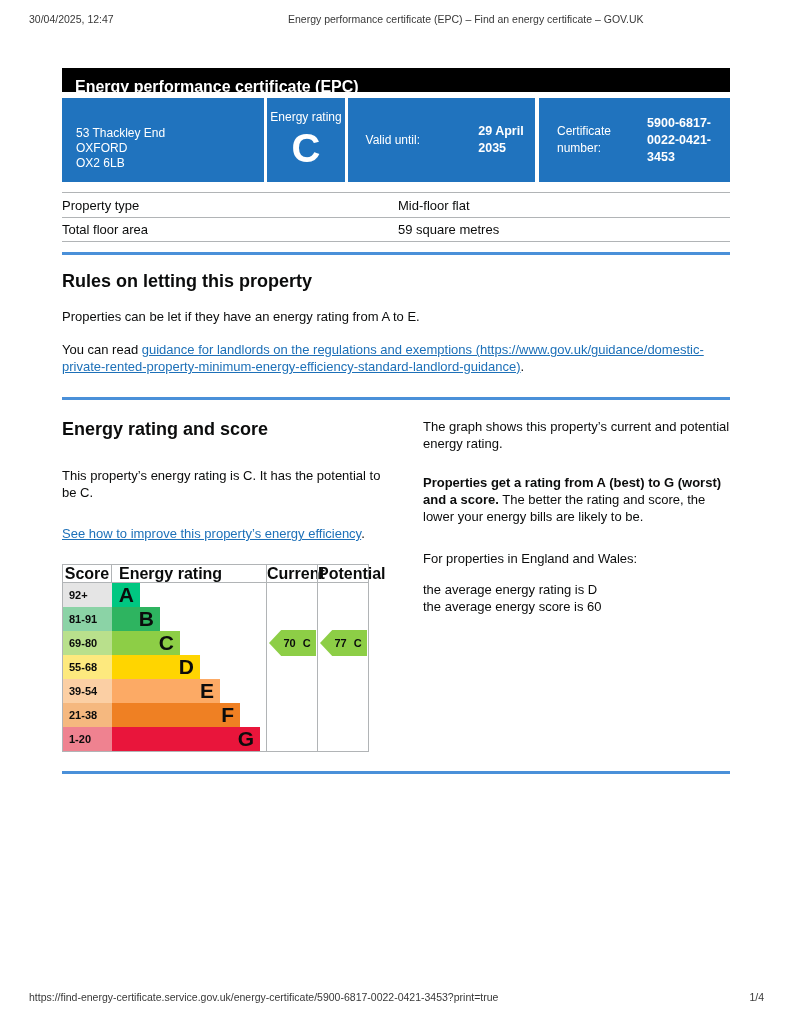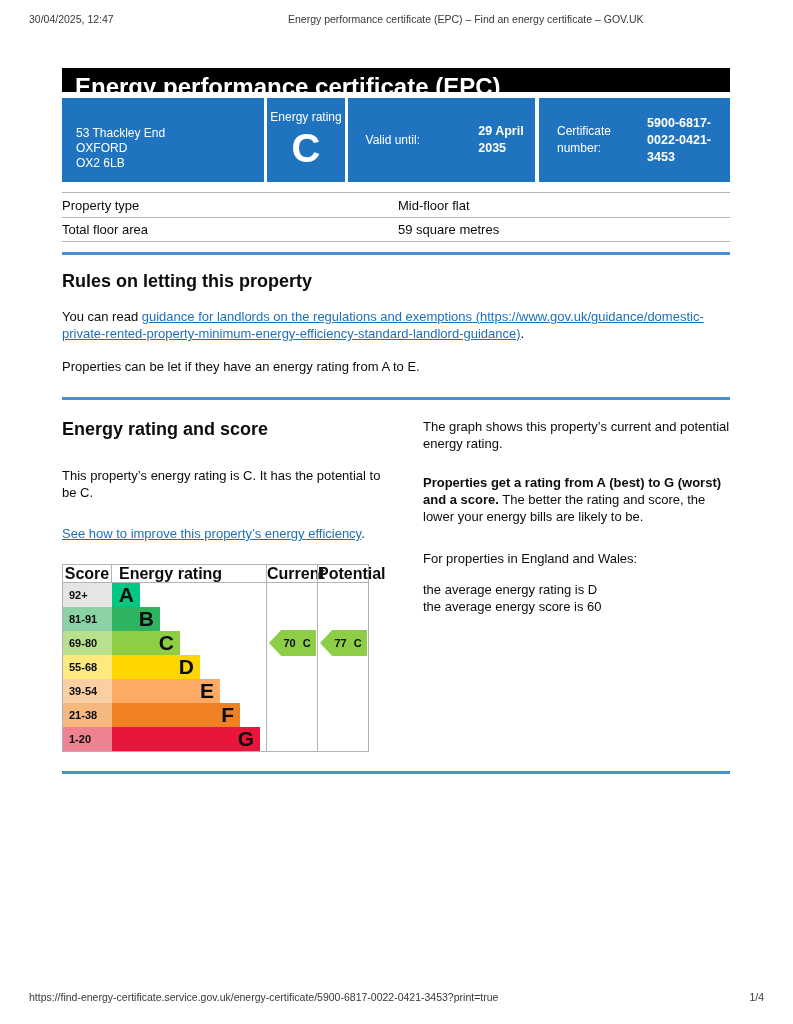--- a/index.html
+++ b/index.html
@@ -19,21 +19,21 @@
   }
   
   .print-header{position:absolute;top:13px;left:29px;right:29px;height:14px;
     font-size:10.5px;color:#383838;line-height:12px;}
   .ph-title{position:absolute;left:259px;top:0;}
   .print-footer{position:absolute;top:989px;left:29px;right:29px;
     font-size:10.5px;color:#383838;display:flex;justify-content:space-between;}
   
   .content{position:absolute;top:68px;left:62px;width:668px;}
   .banner{background:var(--banner);color:#fff;height:24px;line-height:38px;
-    font-size:24px;font-weight:bold;padding-left:13px;}
+    font-size:16px;font-weight:bold;padding-left:13px;}
   .summary-row{display:flex;gap:3px;margin-top:6px;height:84px;}
   .address-box{width:243px;background:var(--brand-blue);color:#fff;
     padding:28px 14px;font-size:12px;line-height:15px;}
   .rating-box{width:95px;background:var(--brand-blue);color:#fff;text-align:center;}
   .rating-box .rating-label{font-size:12px;margin-top:11px;}
   .rating-box .rating-letter{font-size:40px;font-weight:bold;line-height:44px;}
   .right-boxes{flex:1;display:flex;flex-direction:row;gap:4px;}
   .info-box{flex:1;background:var(--brand-blue);color:#fff;display:flex;
     align-items:center;padding-left:18px;font-size:12px;}
   .info-box .label{width:109px;}
@@ -123,22 +123,22 @@
     <div class="prop-row">
       <div class="prop-label">Total floor area</div>
       <div>59 square metres</div>
     </div>
   </div>
 
   <hr class="blue hr1">
 
   <div class="rules">
     <h2>Rules on letting this property</h2>
+    <p>Properties can be let if they have an energy rating from A to E.</p>
     <p><span>You can read </span><a href="#">guidance for landlords on the regulations and exemptions (https://www.gov.uk/guidance/domestic-private-rented-property-minimum-energy-efficiency-standard-landlord-guidance)</a><span>.</span></p>
-    <p>Properties can be let if they have an energy rating from A to E.</p>
   </div>
 
   <hr class="blue hr2">
 
   <div class="cols">
     <div class="col-left">
       <h2>Energy rating and score</h2>
       <p class="lead">This property’s energy rating is C. It has the potential to be C.</p>
       <p class="improve"><a href="#">See how to improve this property’s energy efficiency</a><span>.</span></p>
 

